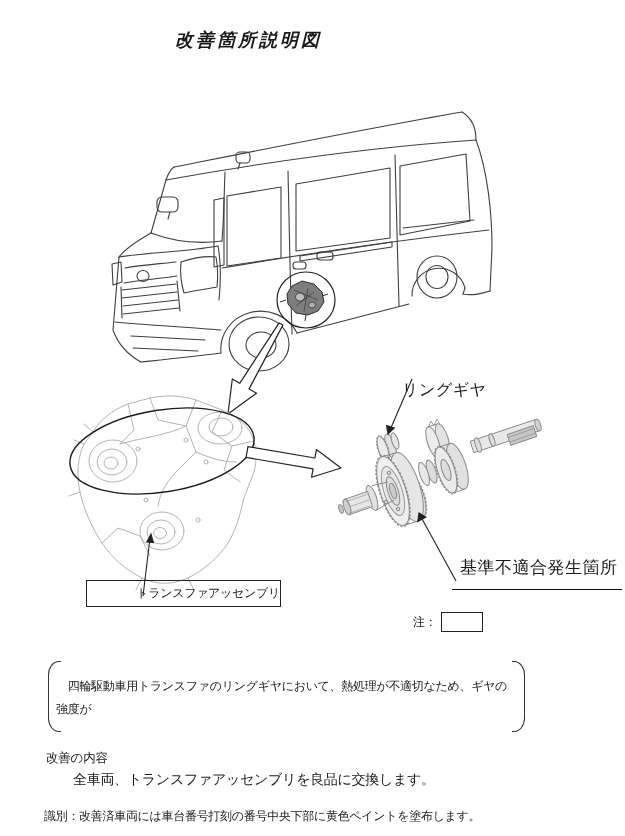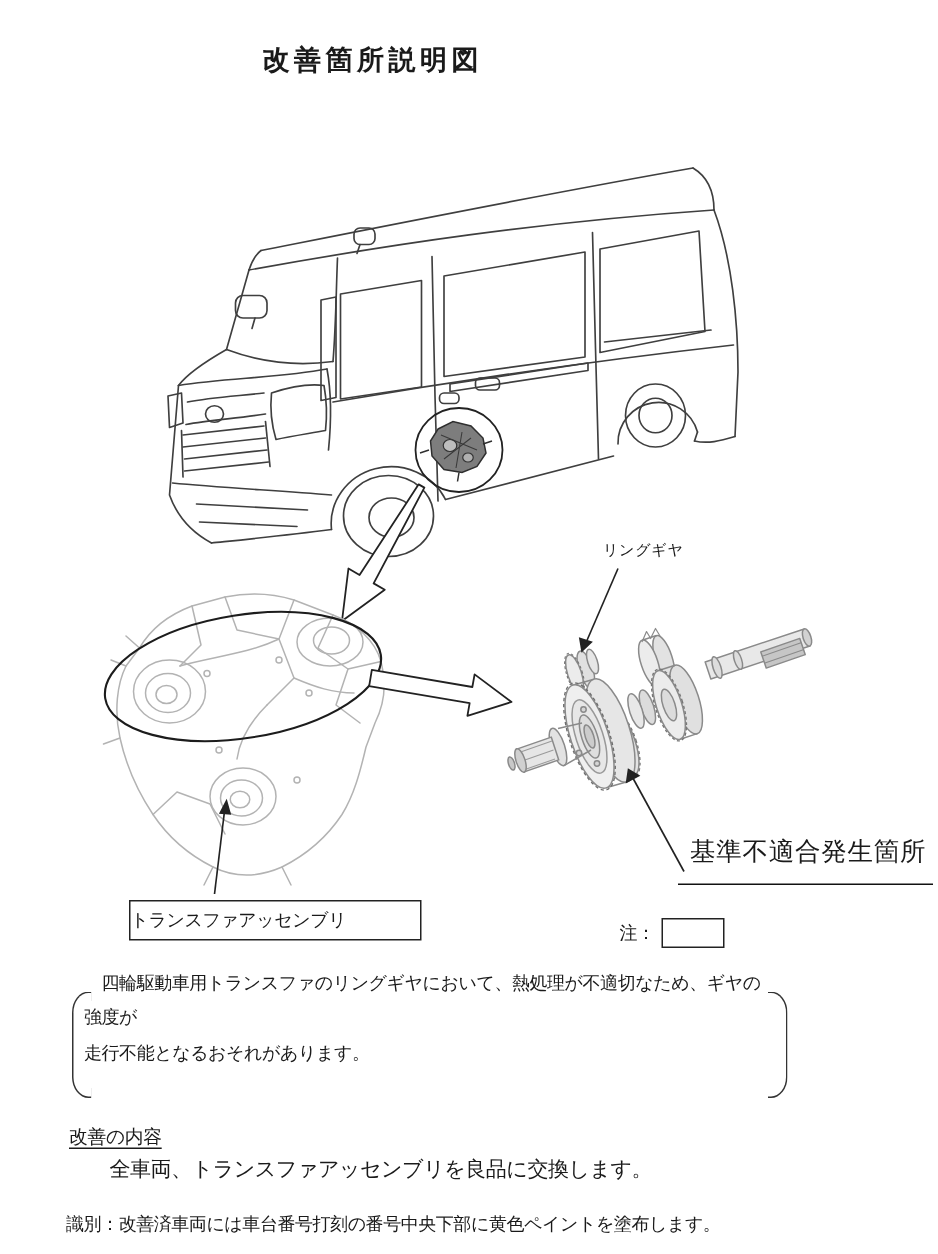--- a/index.html
+++ b/index.html
@@ -1,34 +1,34 @@
 <!DOCTYPE html>
 <html><head>
 <meta charset="utf-8">
 <style>
   html,body{margin:0;padding:0;background:#fff;}
   #page{position:relative;width:625px;height:836px;background:#ffffff;overflow:hidden;
         font-family:"Liberation Sans","DejaVu Sans",sans-serif;color:#1a1a1a;}
   #art{position:absolute;left:0;top:0;}
   .abs{position:absolute;}
   .title{left:0;top:28px;width:497px;text-align:center;font-size:18px;font-weight:bold;
-         letter-spacing:3px;}
-  .lbl-ring{left:402px;top:360px;font-size:10px;letter-spacing:0.5px;}
+         letter-spacing:3px;font-style:italic;}
+  .lbl-ring{left:402px;top:380px;font-size:16px;letter-spacing:0.5px;}
   .lbl-defect{left:452px;top:556px;width:170px;font-size:17px;letter-spacing:0.5px;
               border-bottom:1.3px solid #111;padding:0 0 10px 8px;box-sizing:border-box;}
-  .lbl-transfer{left:86px;top:600px;width:193px;height:25px;border:1.2px solid #222;
-                font-size:12px;letter-spacing:-0.3px;text-align:left;line-height:25px;}
+  .lbl-transfer{left:86px;top:580px;width:193px;height:25px;border:1.2px solid #222;
+                font-size:12px;letter-spacing:-0.3px;text-align:right;line-height:25px;}
   .note-row{left:413px;top:612px;display:flex;align-items:center;font-size:12px;letter-spacing:-0.3px;}
   .swatch{display:inline-block;width:40px;height:18px;border:1.2px solid #222;background:#fff;
           margin:0 5px;}
-  .desc-text{left:56px;top:644px;width:456px;font-size:12px;letter-spacing:-0.3px;line-height:23.4px;}
+  .desc-text{left:56px;top:675px;width:456px;font-size:12px;letter-spacing:-0.3px;line-height:23.4px;}
   .bracket{position:absolute;top:661px;width:13px;height:71px;border:1.5px solid #333;box-sizing:border-box;}
   .bracket.l{left:48px;border-right:none;border-top-left-radius:11px 14px;border-bottom-left-radius:11px 14px;}
   .bracket.r{left:512px;border-left:none;border-top-right-radius:11px 14px;border-bottom-right-radius:11px 14px;}
-  .imp-head{left:46px;top:750px;font-size:12.5px;letter-spacing:-0.2px;text-decoration:underline;
+  .imp-head{left:46px;top:750px;font-size:12.5px;letter-spacing:-0.2px;
             text-underline-offset:3px;}
   .imp-body{left:73px;top:771px;font-size:14px;letter-spacing:-0.3px;}
   .ident{left:44px;top:808px;font-size:12px;letter-spacing:-0.3px;}
 </style>
 </head>
 <body>
 
 <div id="page">
 
   <svg id="art" width="625" height="836" viewBox="0 0 625 836">
@@ -214,20 +214,19 @@
 
   <div class="abs note-row">
     <span>注：</span>
       <span class="swatch"></span>
   </div>
 
   <div class="bracket l"></div>
   <div class="bracket r"></div>
   <div class="abs desc-text">
     <div>　四輪駆動車用トランスファのリングギヤにおいて、熱処理が不適切なため、ギヤの強度が</div>
-    <div>走行不能となるおそれがあります。</div>
   </div>
 
   <div class="abs imp-head">改善の内容</div>
   <div class="abs imp-body">全車両、トランスファアッセンブリを良品に交換します。</div>
 
   <div class="abs ident">識別：改善済車両には車台番号打刻の番号中央下部に黄色ペイントを塗布します。</div>
 </div>
 
 </body></html>

